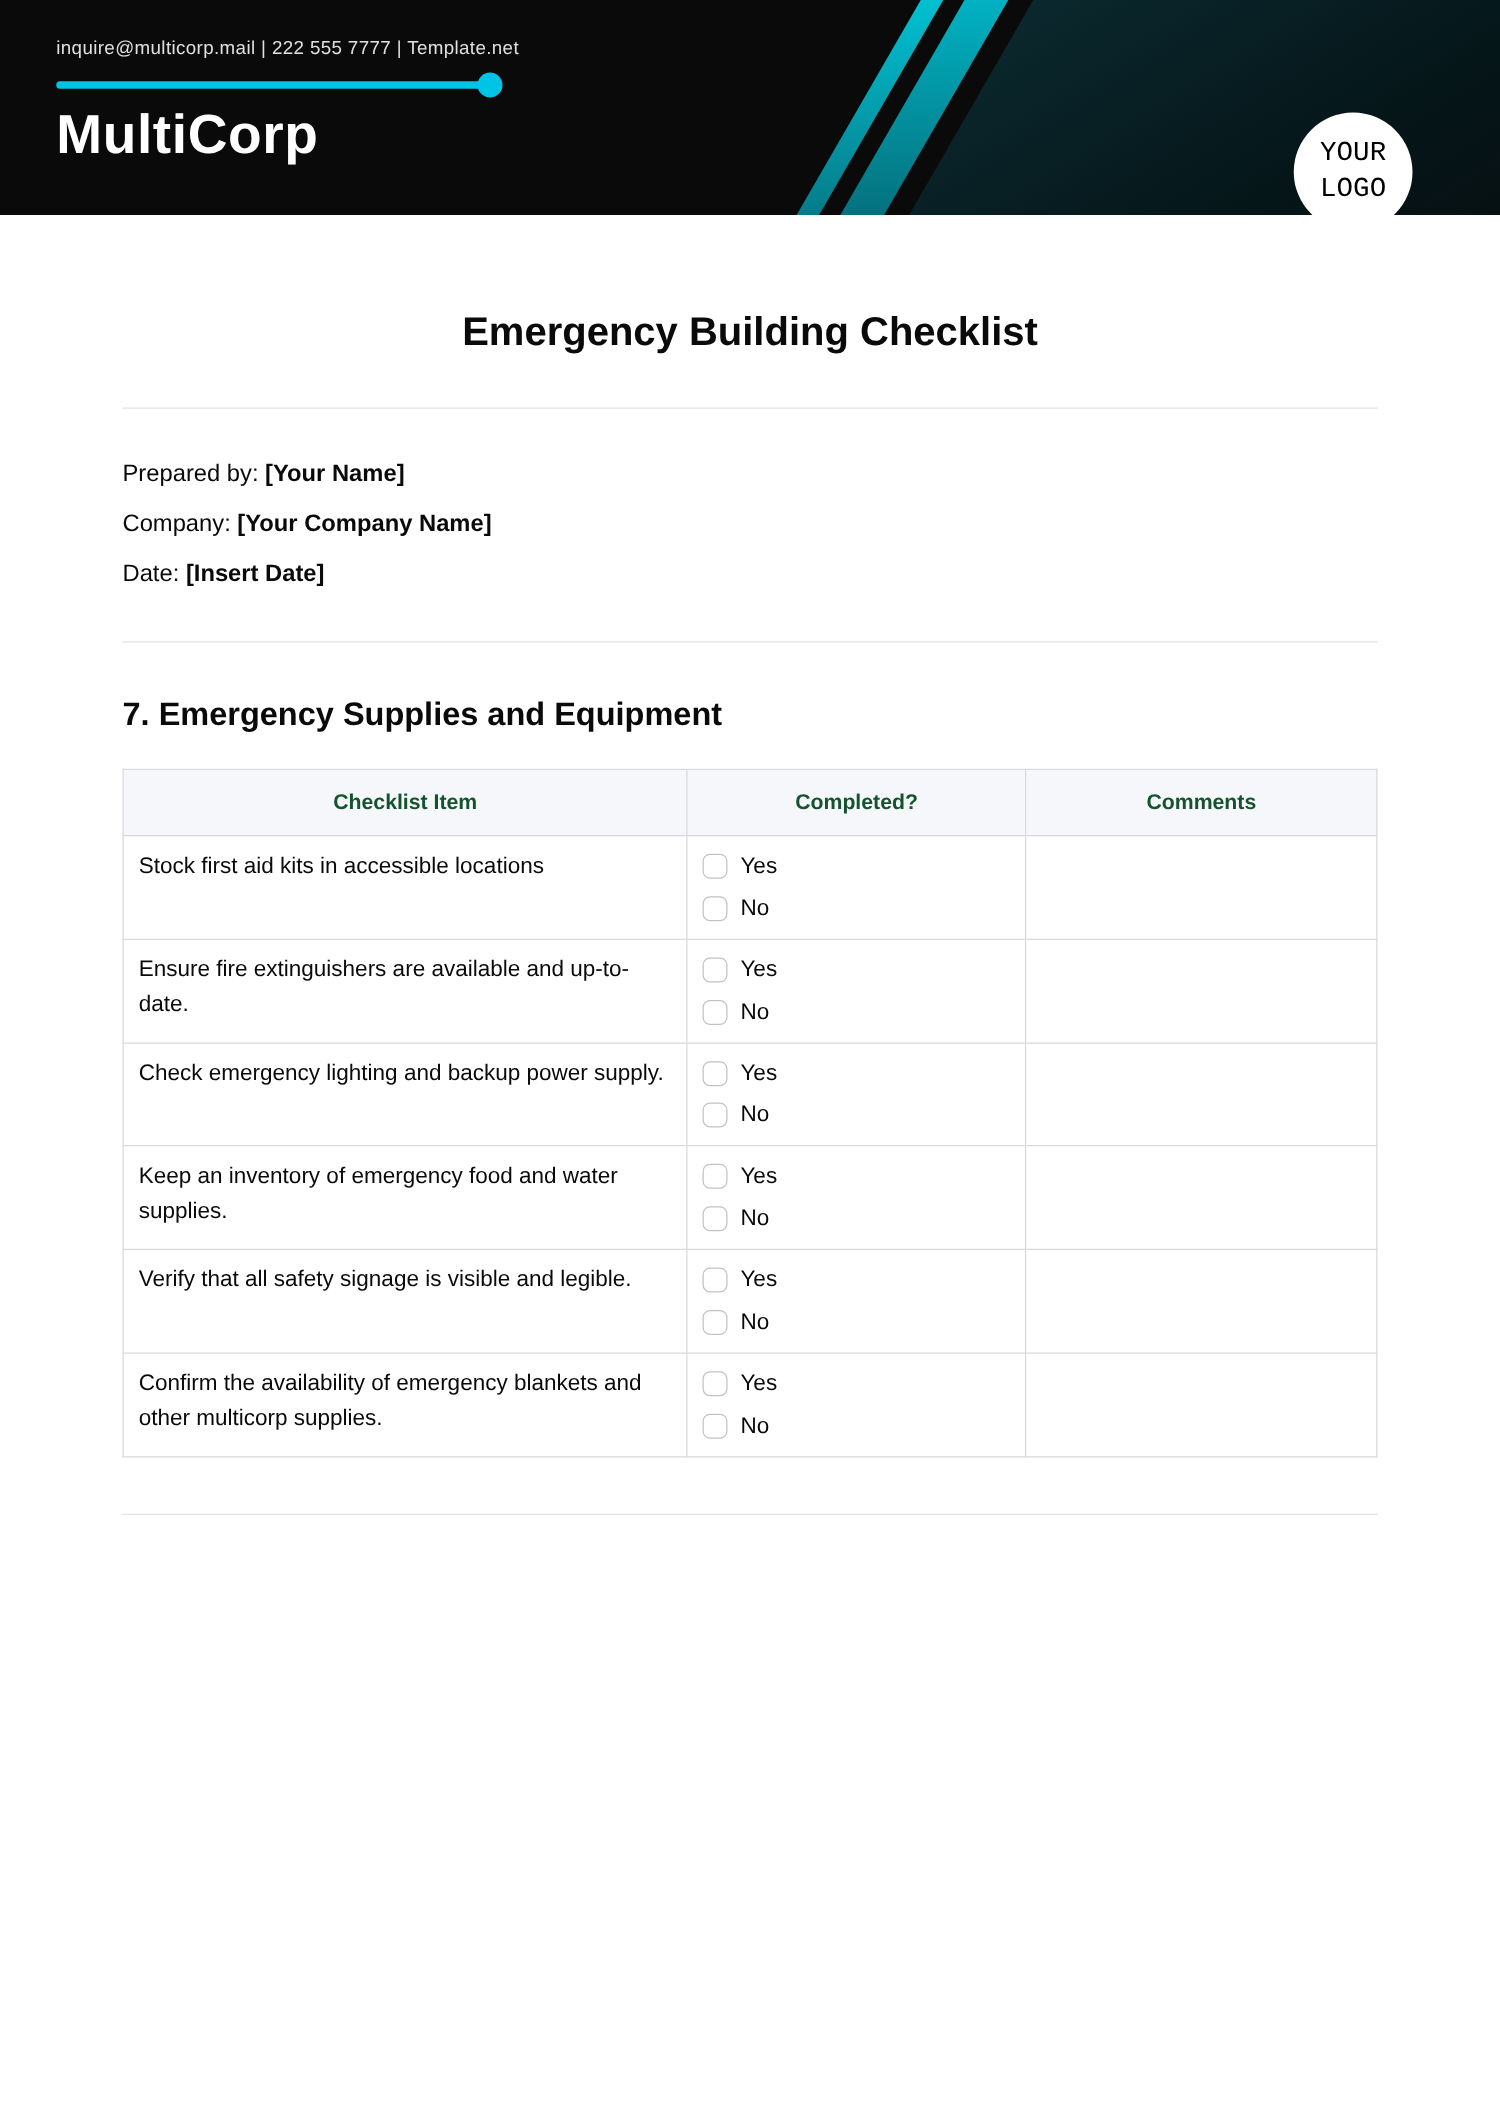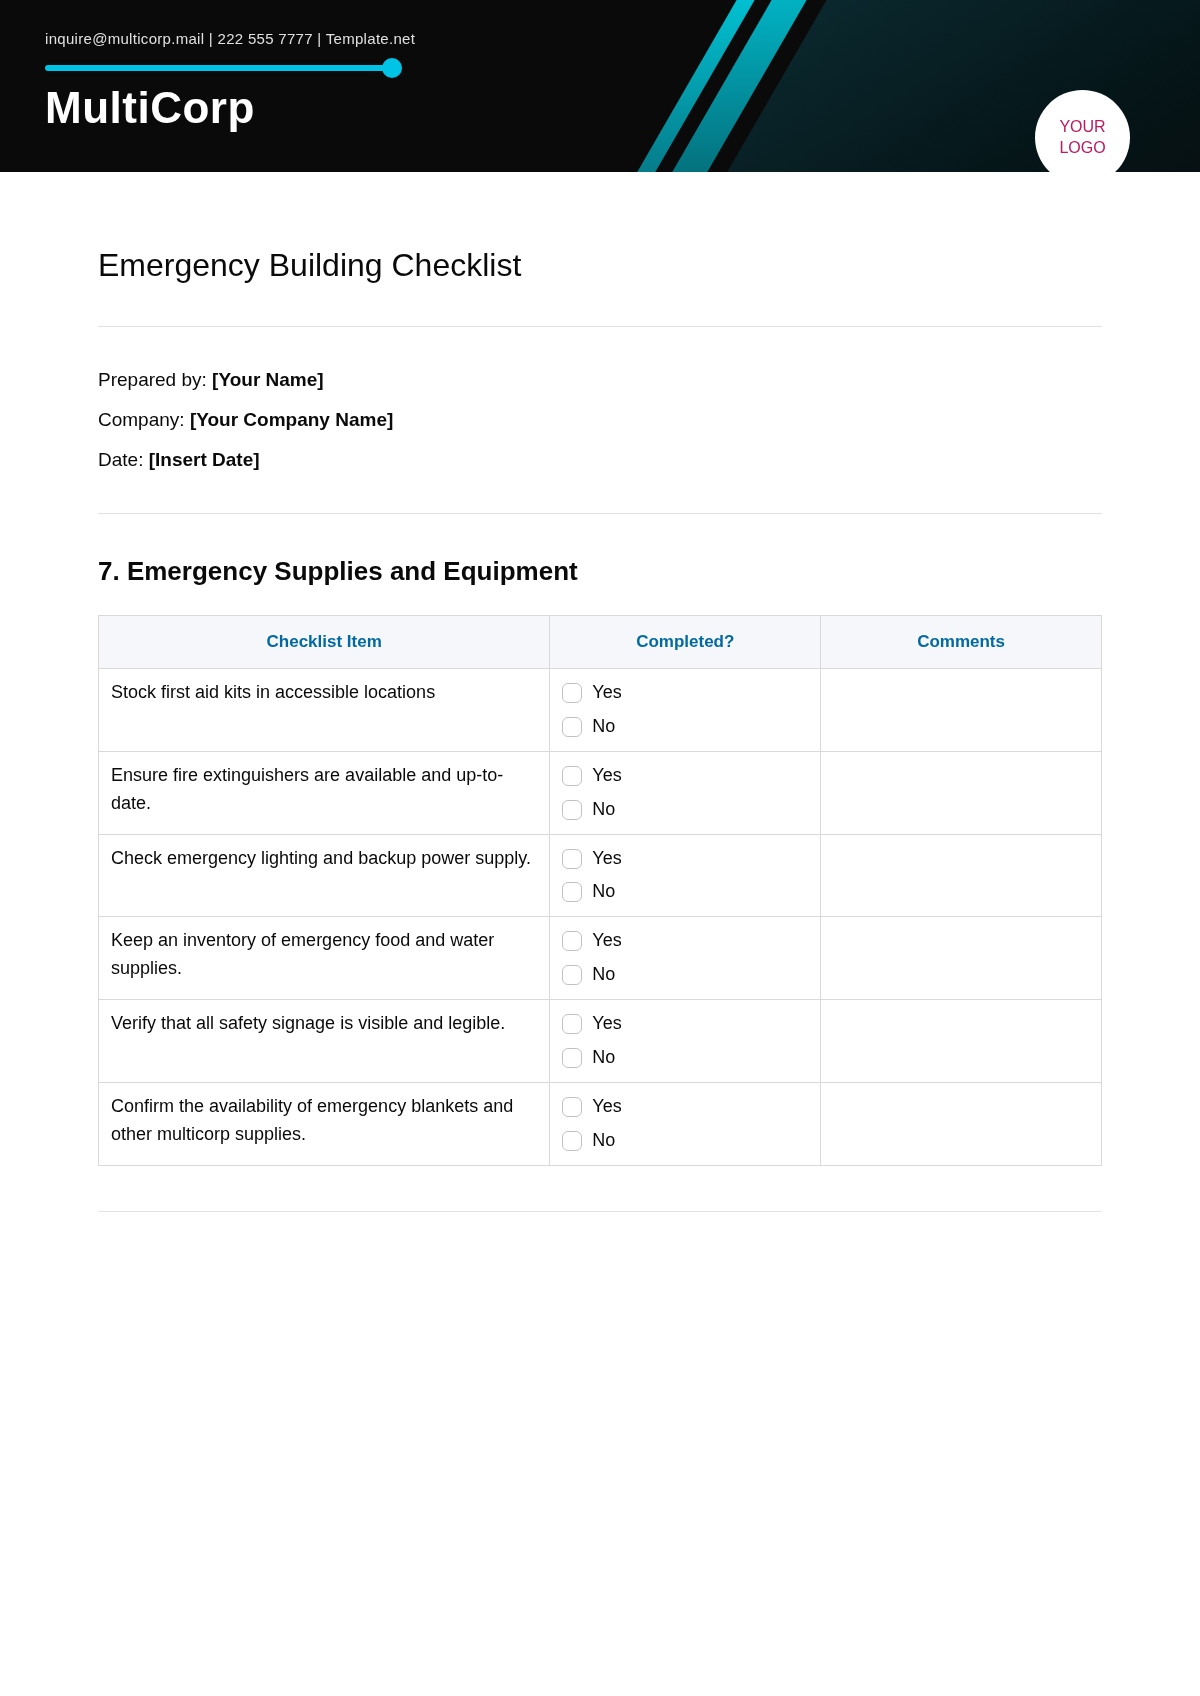--- a/index.html
+++ b/index.html
@@ -31,34 +31,34 @@
       content: ""; position: absolute; right: -7px; top: -7px;
       width: 20px; height: 20px; border-radius: 50%; background: #00c4e6;
     }
     .company-name { color: #fff; font-size: 44px; font-weight: bold; margin-top: 12px; letter-spacing: 0.5px; }
     .logo-circle {
       position: absolute; right: 70px; top: 90px;
       width: 95px; height: 95px; border-radius: 50%; background: #fff;
       display: flex; align-items: center; justify-content: center; text-align: center;
       z-index: 10;
     }
-    .logo-text { color: #be185d; font-size: 16px; font-weight: 500; line-height: 1.3; font-family: Liberation Sans, sans-serif; }
+    .logo-text { color: #000000; font-size: 22px; font-weight: 500; line-height: 1.3; font-family: Liberation Mono, monospace; }
     
     .content { padding: 75px 98px 50px; }
-    .doc-title { font-size: 32px; font-weight: normal; color: #0a0a0a; }
+    .doc-title { text-align: center; font-size: 32px; font-weight: bold; color: #0a0a0a; }
     hr.divider { border: none; border-top: 1px solid #e2e2e2; margin: 42px 0; }
     
     .meta-row { font-size: 19px; color: #0a0a0a; margin-bottom: 18px; }
     .meta-row .value { font-weight: bold; }
     
     .section-heading { font-size: 26px; font-weight: bold; color: #0a0a0a; margin-top: 10px; margin-bottom: 28px; }
     
     table.checklist { width: 100%; border-collapse: collapse; border: 1px solid #d9d9d9; }
     table.checklist th {
-      background: #f5f7fa; color: #0369a1; font-weight: bold; font-size: 17px;
+      background: #f5f7fa; color: #14532d; font-weight: bold; font-size: 17px;
       padding: 16px 10px; text-align: center; border: 1px solid #d9d9d9;
     }
     table.checklist td {
       border: 1px solid #d9d9d9; padding: 10px 12px; font-size: 18px;
       vertical-align: top; color: #0a0a0a; line-height: 1.55;
     }
     .col-item { width: 45%; }
     .col-comp  { width: 27%; }
     .col-comm  { width: 28%; }
     .yn-wrap { display: flex; flex-direction: column; gap: 6px; }

